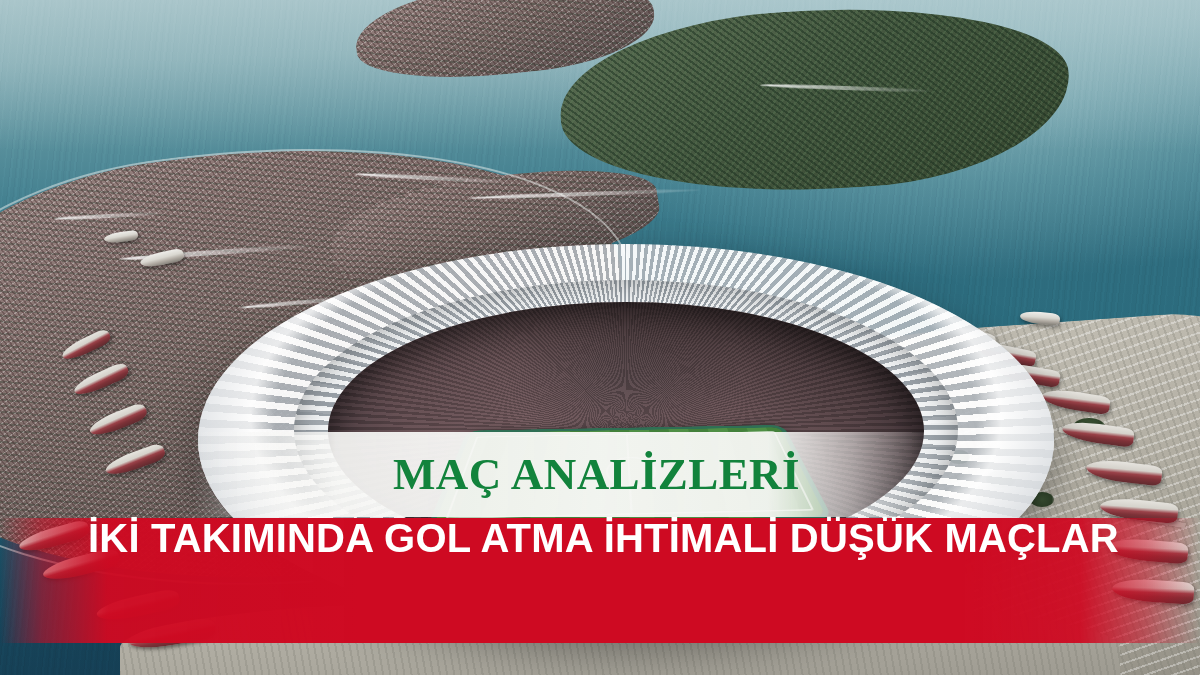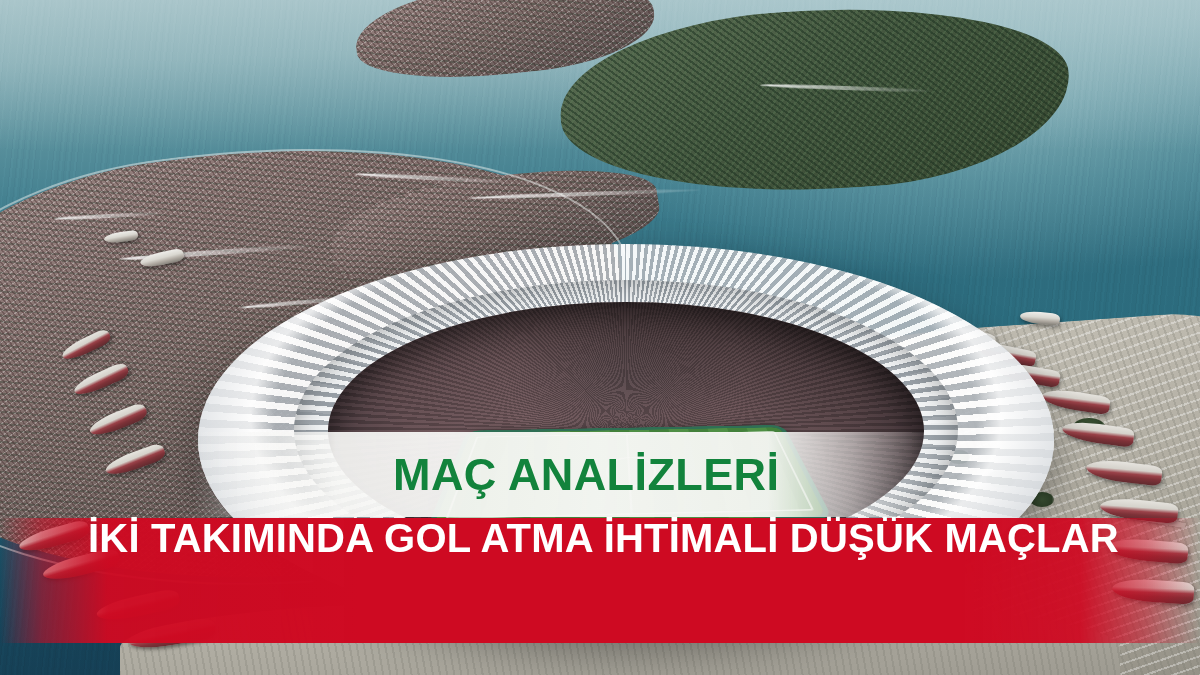--- a/index.html
+++ b/index.html
@@ -256,20 +256,21 @@
     display:flex; align-items:center;
   }
   .white-band-title {
     margin-left:393px;
     color:#12833c;
     font-size:45px;
     font-weight:bold;
     letter-spacing:.4px;
     line-height:1;
     white-space:nowrap;
+    font-family:Liberation Serif, serif;
   }
 
   .red-band {
     position:absolute;
     left:0; top:518px; width:1200px; height:125px;
     background:linear-gradient(90deg,
        rgba(206,10,34,0) 0%,
        rgba(206,10,34,.55) 3.5%,
        rgba(206,10,34,.97) 9%,
        rgba(206,10,34,1) 30%,

